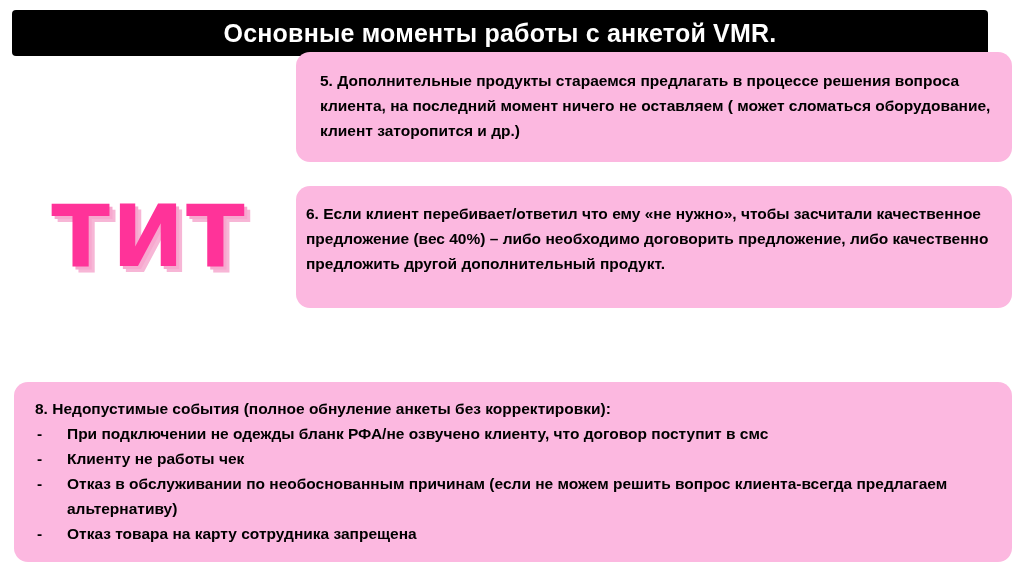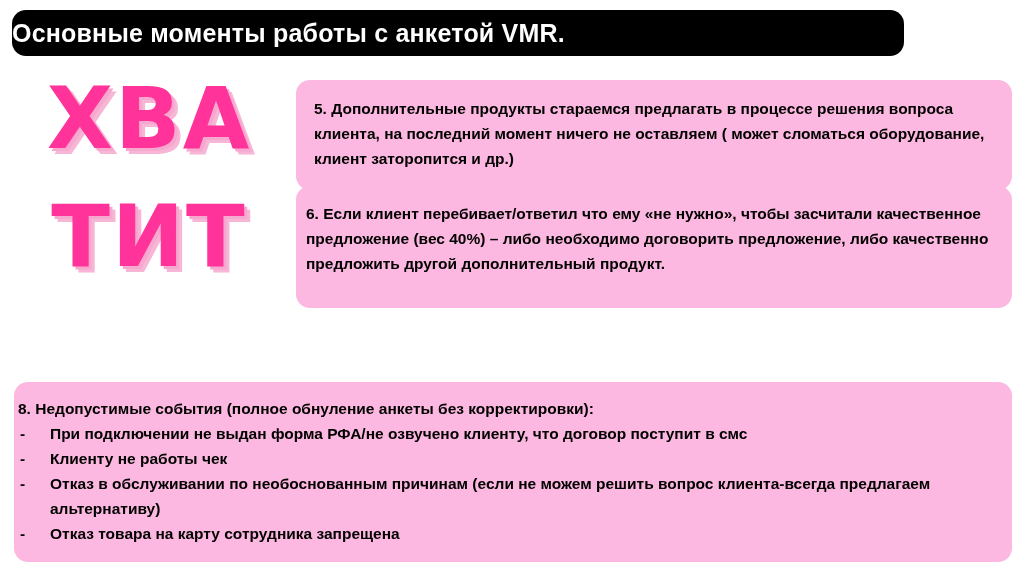--- a/index.html
+++ b/index.html
@@ -17,27 +17,27 @@
     position: relative;
     width: 1024px;
     height: 574px;
     background: #ffffff;
   }
   
   .title-bar {
     position: absolute;
     left: 12px;
     top: 10px;
-    width: 892px;
+    width: 976px;
     height: 46px;
     background: #000000;
-    border-radius: 14px;
+    border-radius: 4px;
     display: flex;
     align-items: center;
-    justify-content: flex-start;
+    justify-content: center;
   }
   .title-bar .title-text {
     color: #ffffff;
     font-size: 25px;
     font-weight: bold;
     letter-spacing: 0.2px;
     text-align: center;
   }
   
   .logo-block {
@@ -77,45 +77,45 @@
   .pink-box p,
   .pink-box div.line {
     margin: 0;
     color: #000000;
     font-weight: bold;
     font-size: 15.5px;
     line-height: 25px;
   }
   #box5 {
     left: 296px;
-    top: 80px;
+    top: 52px;
     width: 716px;
     height: 110px;
-    padding: 16px 18px 10px 18px;
+    padding: 16px 18px 10px 24px;
   }
   #box6 {
     left: 296px;
     top: 186px;
     width: 716px;
     height: 122px;
     padding: 15px 18px 10px 10px;
   }
   #box7 {
     left: 14px;
     top: 318px;
     width: 998px;
     height: 52px;
     padding: 13px 14px 10px 14px;
   }
   #box8 {
     left: 14px;
     top: 382px;
     width: 998px;
     height: 180px;
-    padding: 14px 14px 10px 0;
+    padding: 14px 14px 10px 17px;
   }
   
   .bullets {
     margin: 0;
     padding: 0;
     list-style: none;
   }
   .bullets li {
     display: flex;
     align-items: flex-start;
@@ -141,39 +141,38 @@
 </head>
 <body>
 
 <div class="slide">
 
   <div class="title-bar">
     <div class="title-text">Основные моменты работы с анкетой VMR.</div>
   </div>
 
   <div class="logo-block">
-    <div class="logo-word l1">ХВА</div>
     <div class="logo-word l2">ТИТ</div>
   </div>
 
   <div class="pink-box" id="box5">
     <p class="line">5. Дополнительные продукты стараемся предлагать в процессе решения вопроса клиента, на последний момент ничего не оставляем ( может сломаться оборудование, клиент заторопится и др.)</p>
   </div>
 
   <div class="pink-box" id="box6">
     <p class="line">6. Если клиент перебивает/ответил что ему «не нужно», чтобы засчитали качественное предложение (вес 40%) – либо необходимо договорить предложение, либо качественно предложить другой дополнительный продукт.</p>
   </div>
 
 
   <div class="pink-box" id="box8">
     <p class="line intro-line">8. Недопустимые события (полное обнуление анкеты без корректировки):</p>
     <ul class="bullets">
       <li>
         <span class="dash">-</span>
-        <span class="btext">При подключении не выдан форма РФА/не озвучено клиенту, что договор поступит в смс</span>
+        <span class="btext">При подключении не одежды бланк РФА/не озвучено клиенту, что договор поступит в смс</span>
       </li>
       <li>
         <span class="dash">-</span>
         <span class="btext">Клиенту не работы чек</span>
       </li>
       <li>
         <span class="dash">-</span>
         <span class="btext">Отказ в обслуживании по необоснованным причинам (если не можем решить вопрос клиента-всегда предлагаем альтернативу)</span>
       </li>
       <li>

